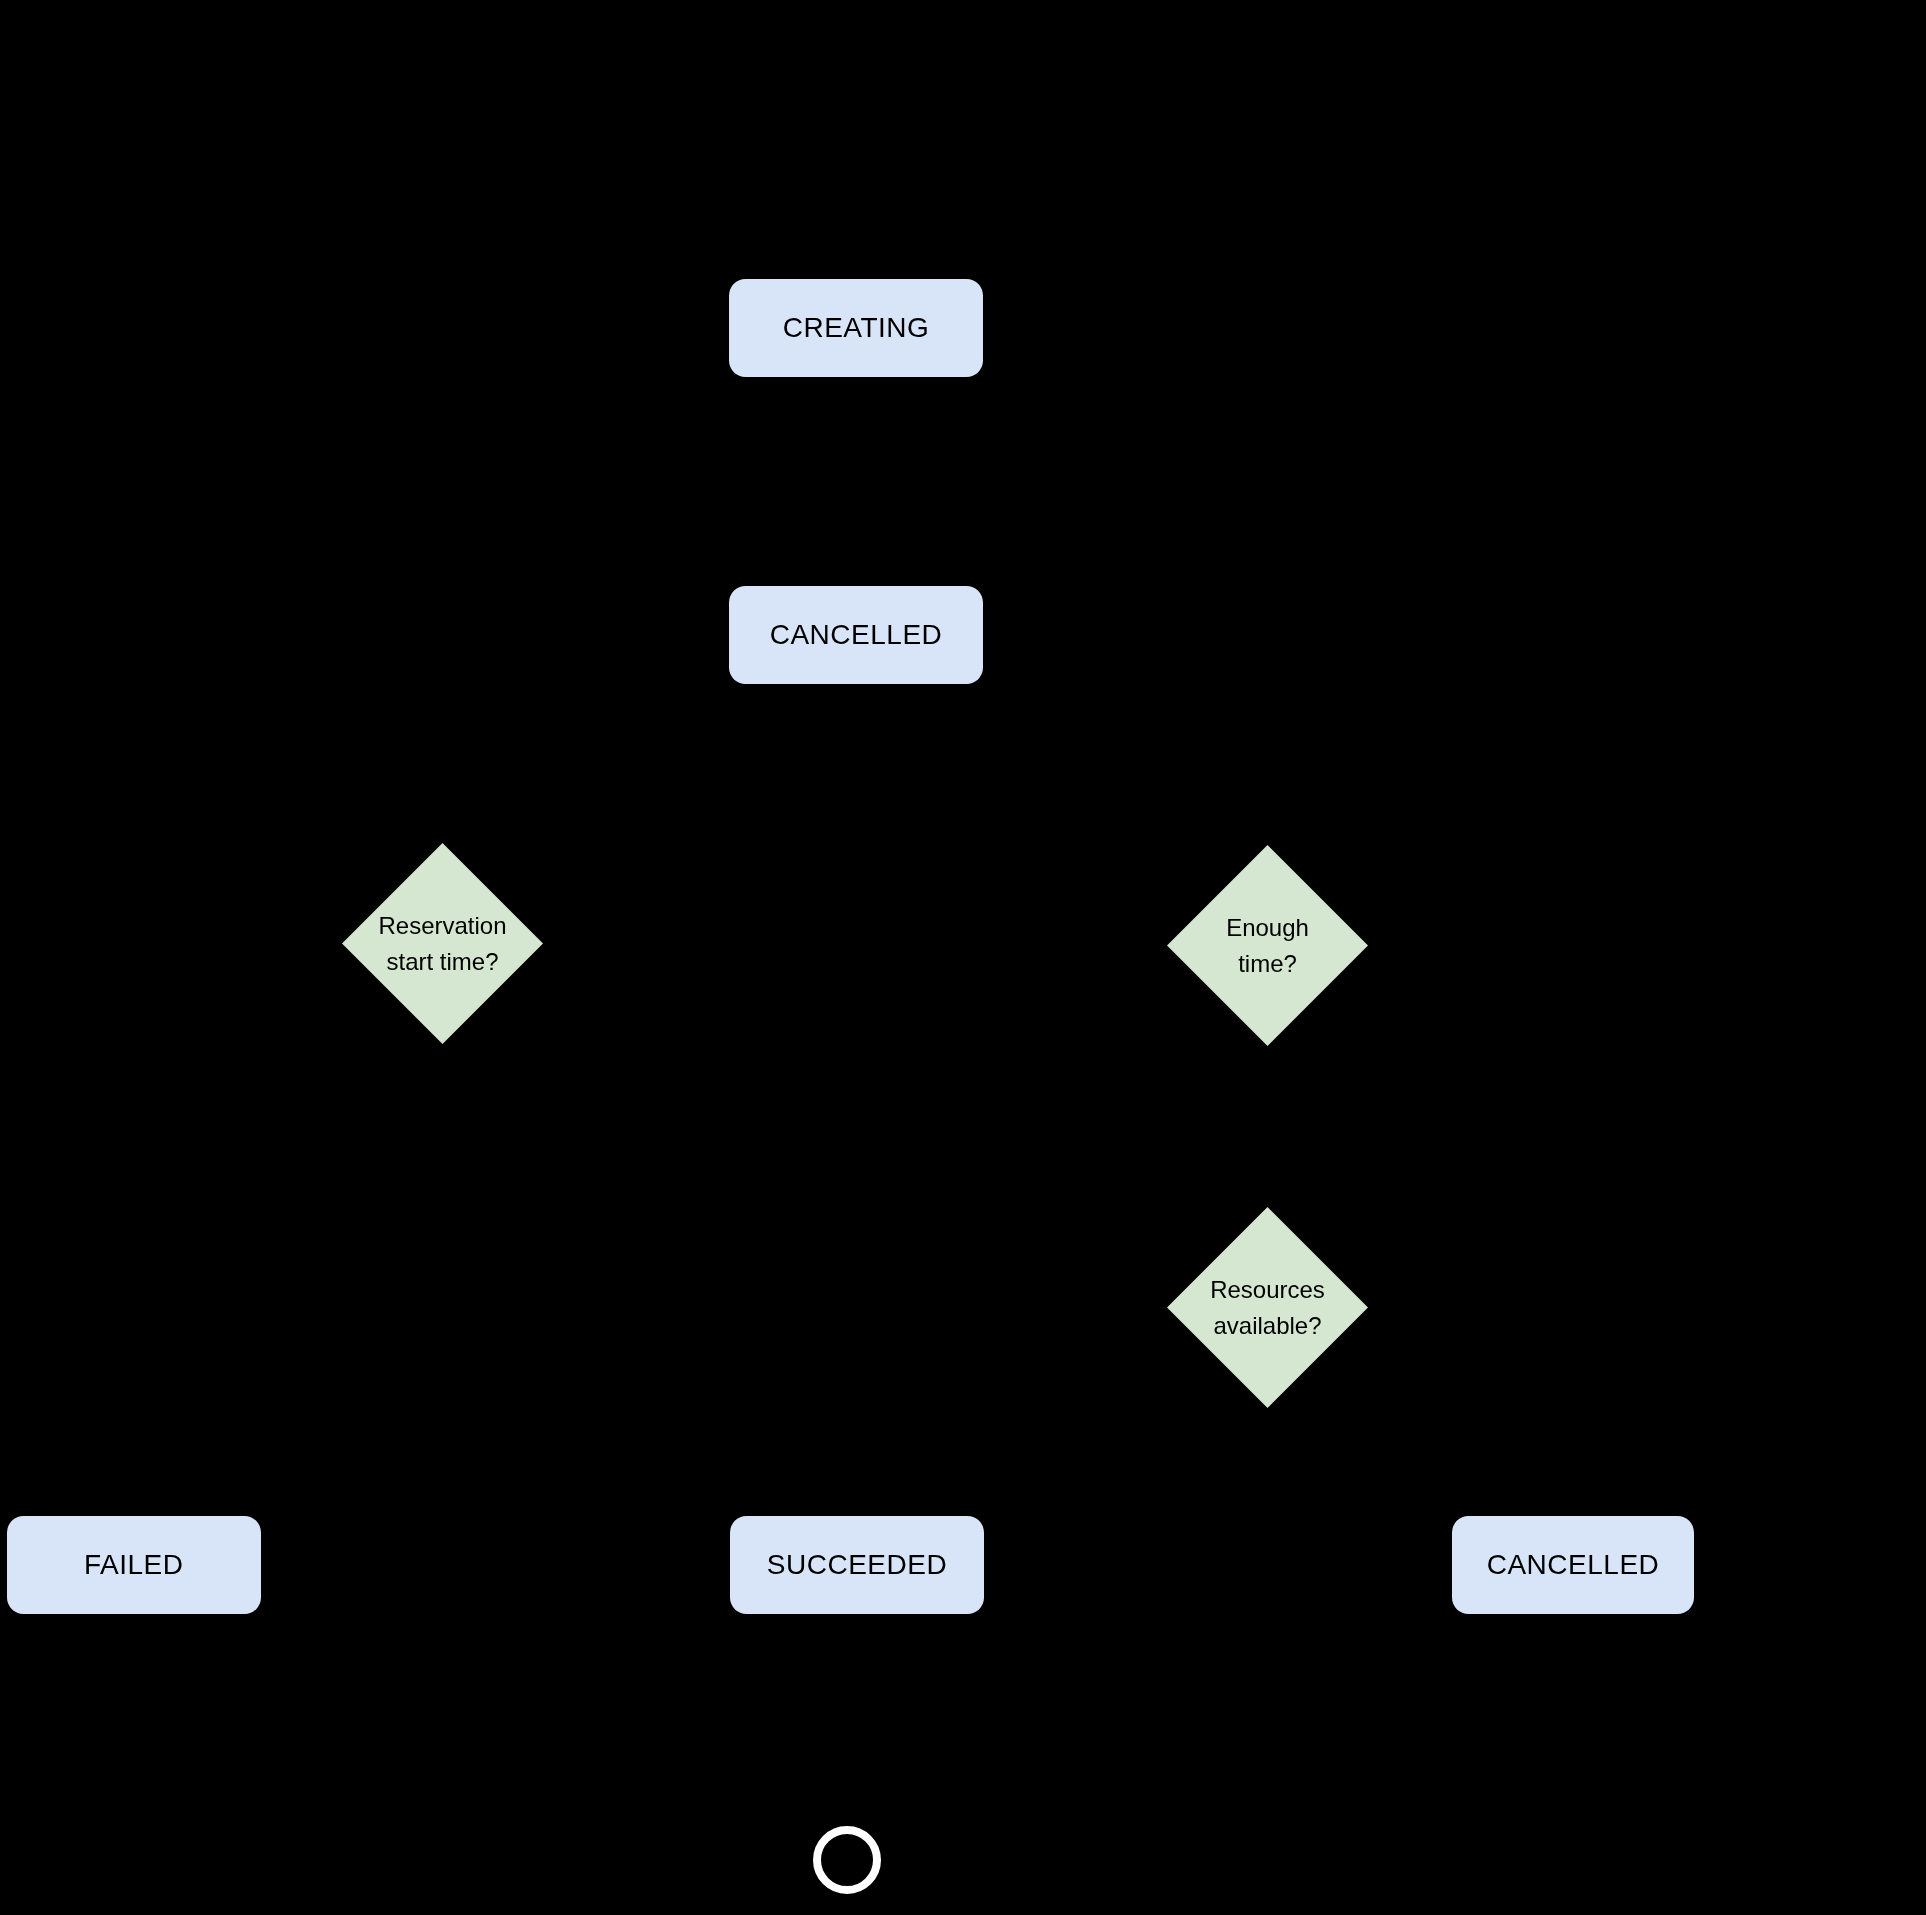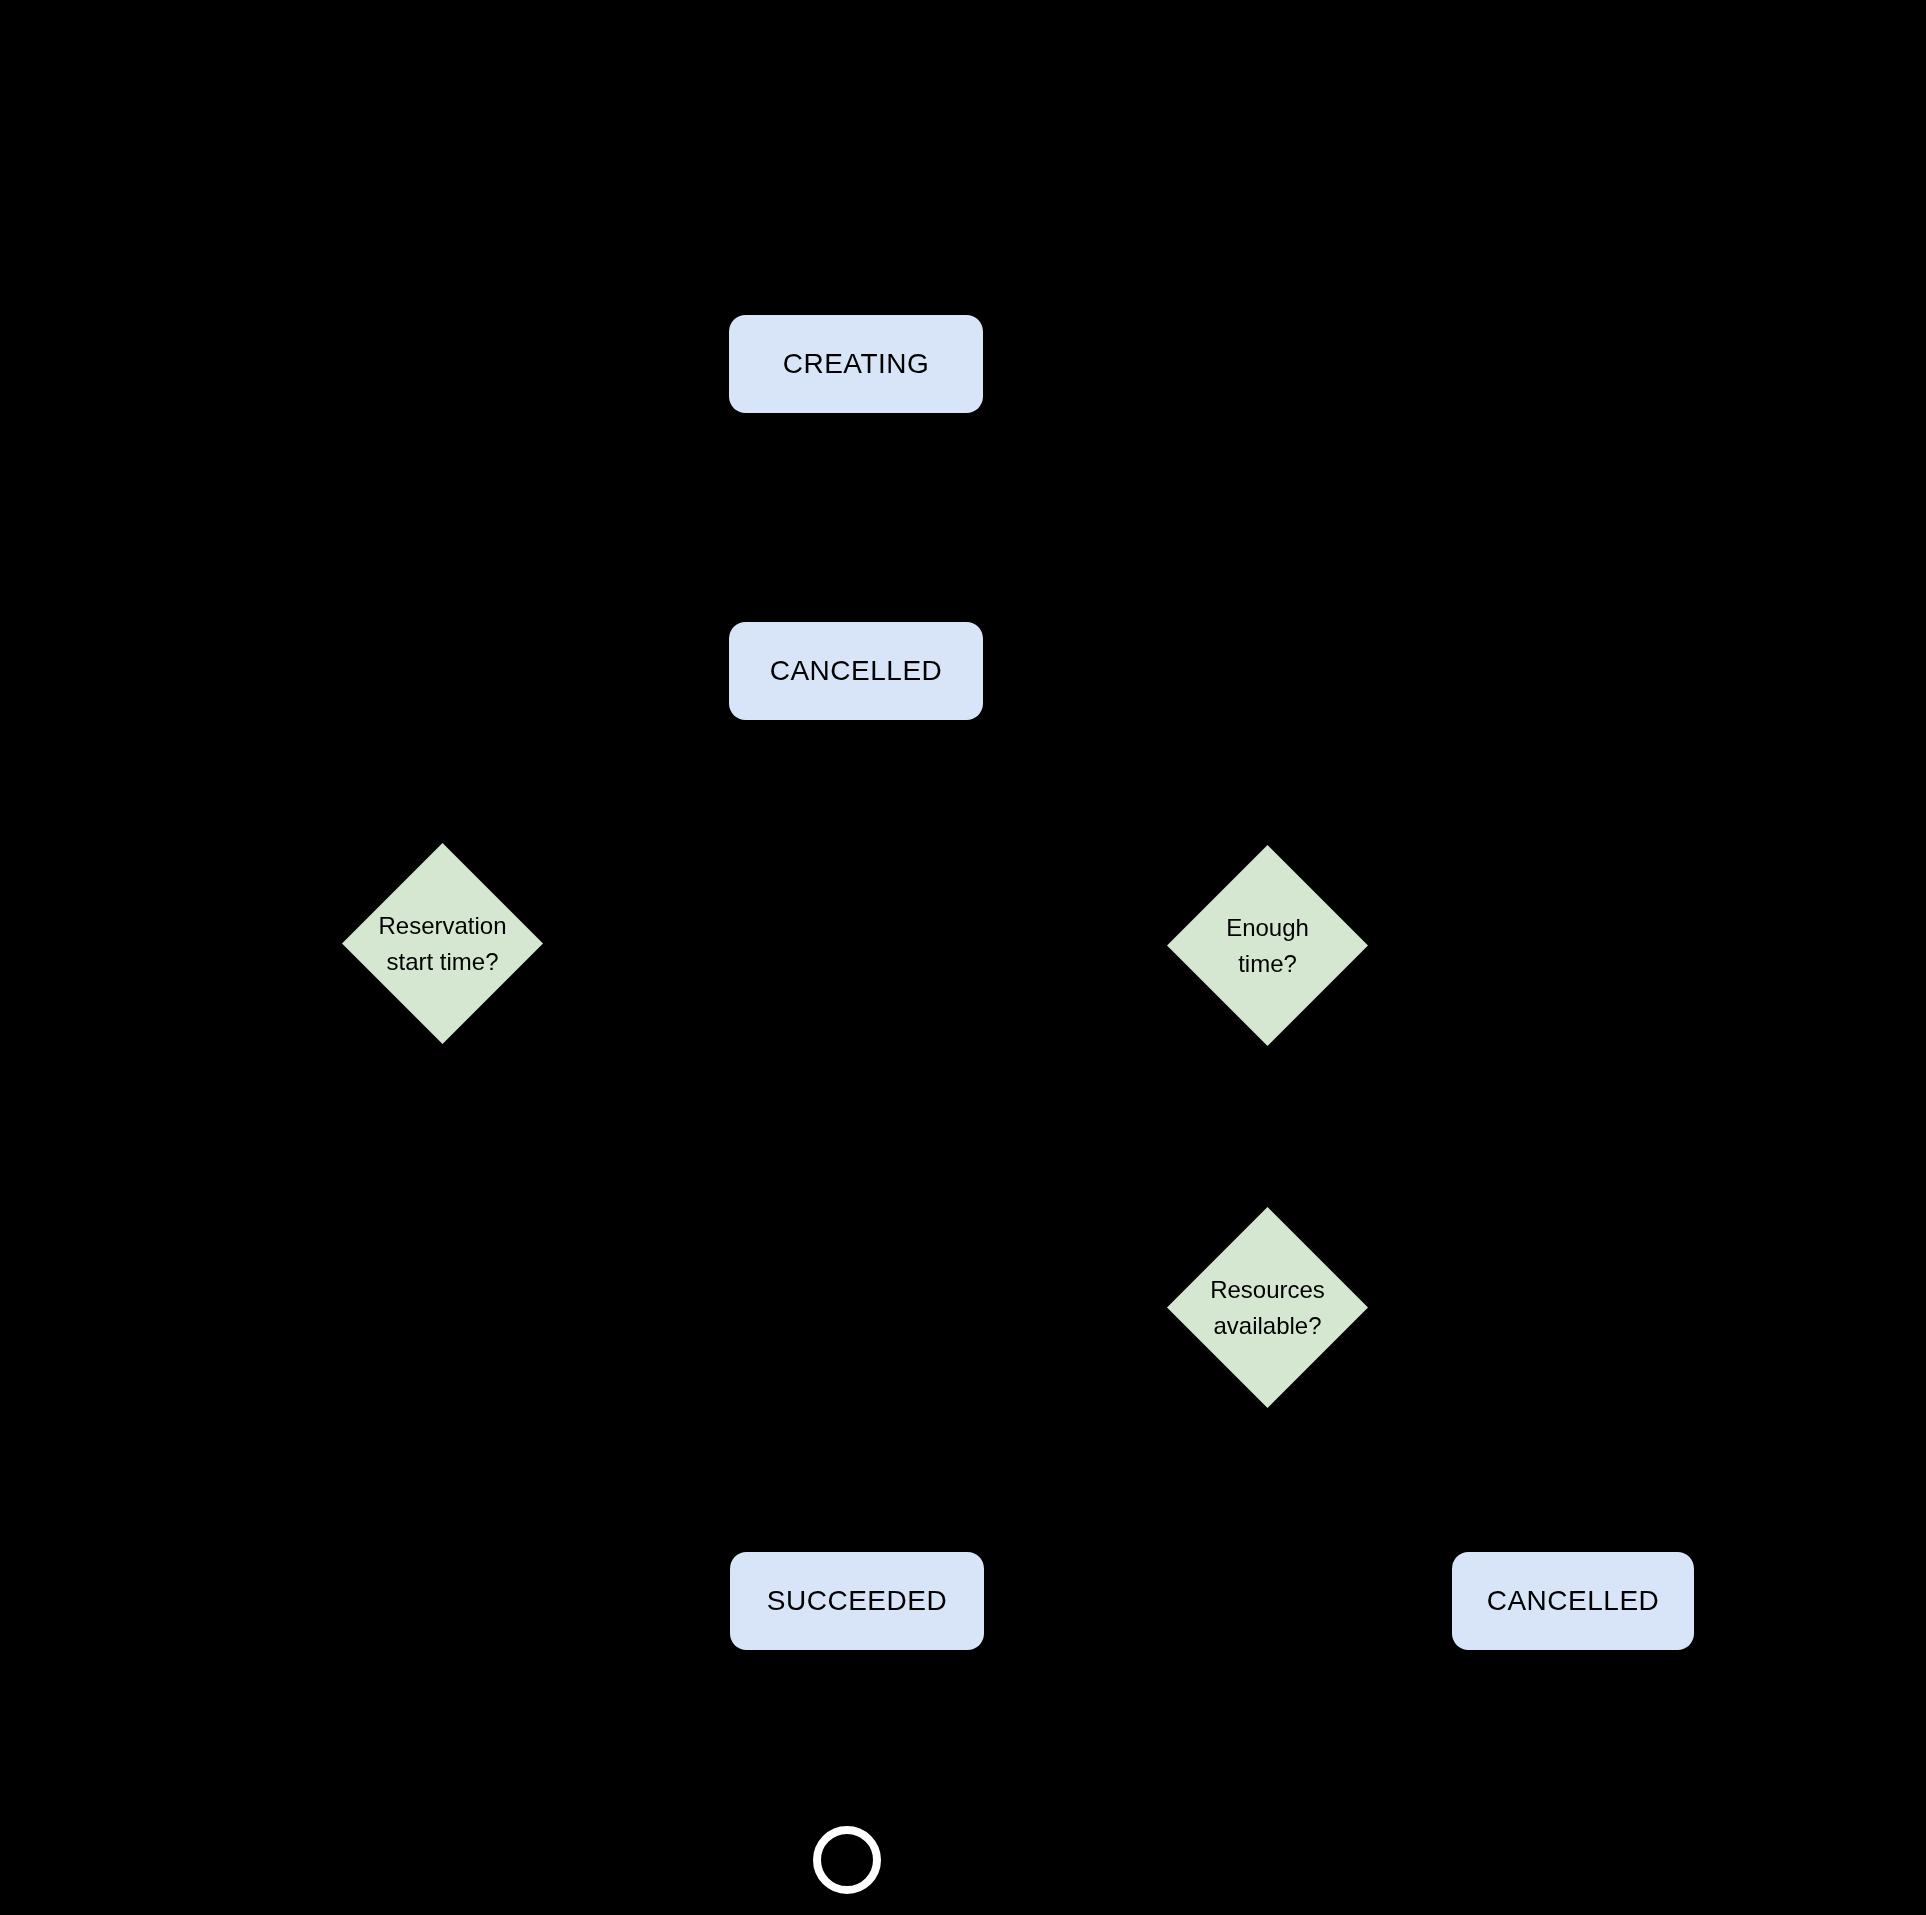--- a/index.html
+++ b/index.html
@@ -33,21 +33,20 @@
     height: 98px;
     background: var(--state-fill);
     border-radius: 16.5px;
     display: flex;
     align-items: center;
     justify-content: center;
     color: var(--node-text);
     font-size: 28px;
     letter-spacing: 0.5px;
     white-space: nowrap;
-    margin-top: 36px;
   }
   .decision {
     position: absolute;
     width: 201px;
     height: 201px;
     background: var(--decision-fill);
     clip-path: polygon(50% 0%, 100% 50%, 50% 100%, 0% 50%);
     display: flex;
     flex-direction: column;
     align-items: center;
@@ -100,20 +99,23 @@
   <div class="decision" id="node-enough-quota">
     <span class="line">Enough</span>
     <span class="line">time?</span>
   </div>
 
   <div class="decision" id="node-resources-available">
     <span class="line">Resources</span>
     <span class="line">available?</span>
   </div>
 
+  <div class="state" id="node-failed">
+    <span>FAILED</span>
+  </div>
 
   <div class="state" id="node-succeeded">
     <span>SUCCEEDED</span>
   </div>
 
   <div class="state" id="node-cancelled">
     <span>CANCELLED</span>
   </div>
 
   <div class="end-circle" id="node-end"></div>

